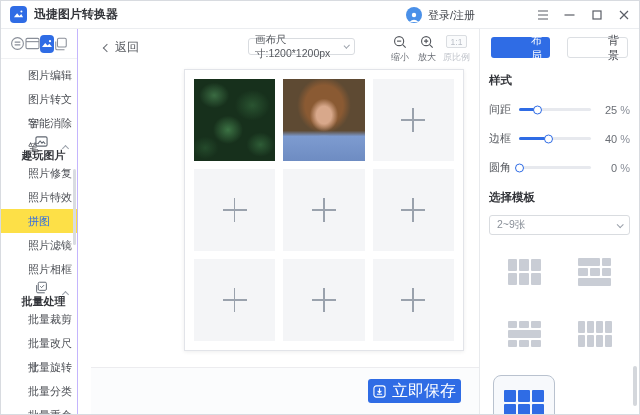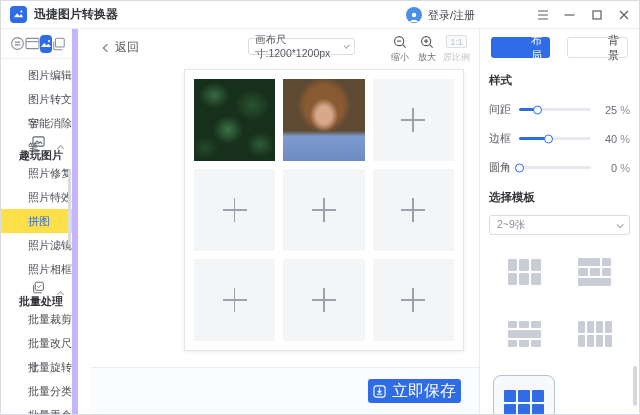--- a/index.html
+++ b/index.html
@@ -10,21 +10,21 @@
   .titlebar { position:absolute; left:0; top:0; width:640px; height:28px; background:#fff; border-bottom:1px solid #ebedf0; display:flex; align-items:center; }
   .logo { width:17px; height:17px; border-radius:4px; background:#2f6ce5; margin-left:9px; display:flex; align-items:center; justify-content:center; }
   .app-title { font-size:12px; font-weight:bold; color:#33353a; margin-left:7px; }
   .login-group { position:absolute; left:405px; top:0; height:28px; display:flex; align-items:center; }
   .avatar { width:16px; height:16px; border-radius:50%; background:#4a90e8; display:flex; align-items:flex-end; justify-content:center; overflow:hidden; }
   .login-text { font-size:11px; color:#44474d; margin-left:6px; }
   .win-controls { position:absolute; right:4px; top:0; height:28px; display:flex; align-items:center; }
   .win-btn { width:27px; height:28px; display:flex; align-items:center; justify-content:center; color:#5a5e66; }
 
   
-  .sidebar { position:absolute; left:0; top:28px; bottom:0; width:77px; background:#fff; border-right:6px solid #c4b5fd; }
+  .sidebar { position:absolute; left:0; top:28px; bottom:0; width:77px; background:#fff; border-right:1px solid #c4b5fd; }
   .side-icons { height:30px; display:flex; align-items:center; justify-content:space-between; padding:0 9px; border-bottom:1px solid #f0f1f3; }
   .side-tab { width:18px; height:18px; display:flex; align-items:center; justify-content:center; border-radius:4px; color:#8a8f99; }
   .side-tab.active { background:#2f6ce5; color:#fff; }
   .menu { padding-top:4px; }
   .menu-item { height:24px; line-height:24px; padding-left:27px; font-size:11px; color:#4c4f55; position:relative; }
   .menu-item.active { background:#fde047; color:#2f6ce5; }
   .menu-section { height:26px; display:flex; align-items:center; padding-left:9px; font-size:11px; font-weight:bold; color:#33353a; position:relative;flex-direction:column; }
   .menu-section .sec-icon { width:13px; height:13px; margin-right:5px; color:#5f6670; }
   .caret-up { position:absolute; right:9px; top:11px; width:5px; height:5px; border-left:1.4px solid #9aa0aa; border-top:1.4px solid #9aa0aa; transform:rotate(45deg); }
   .side-scroll { position:absolute; right:1px; top:140px; width:3px; height:76px; border-radius:2px; background:#d9dce1; }

